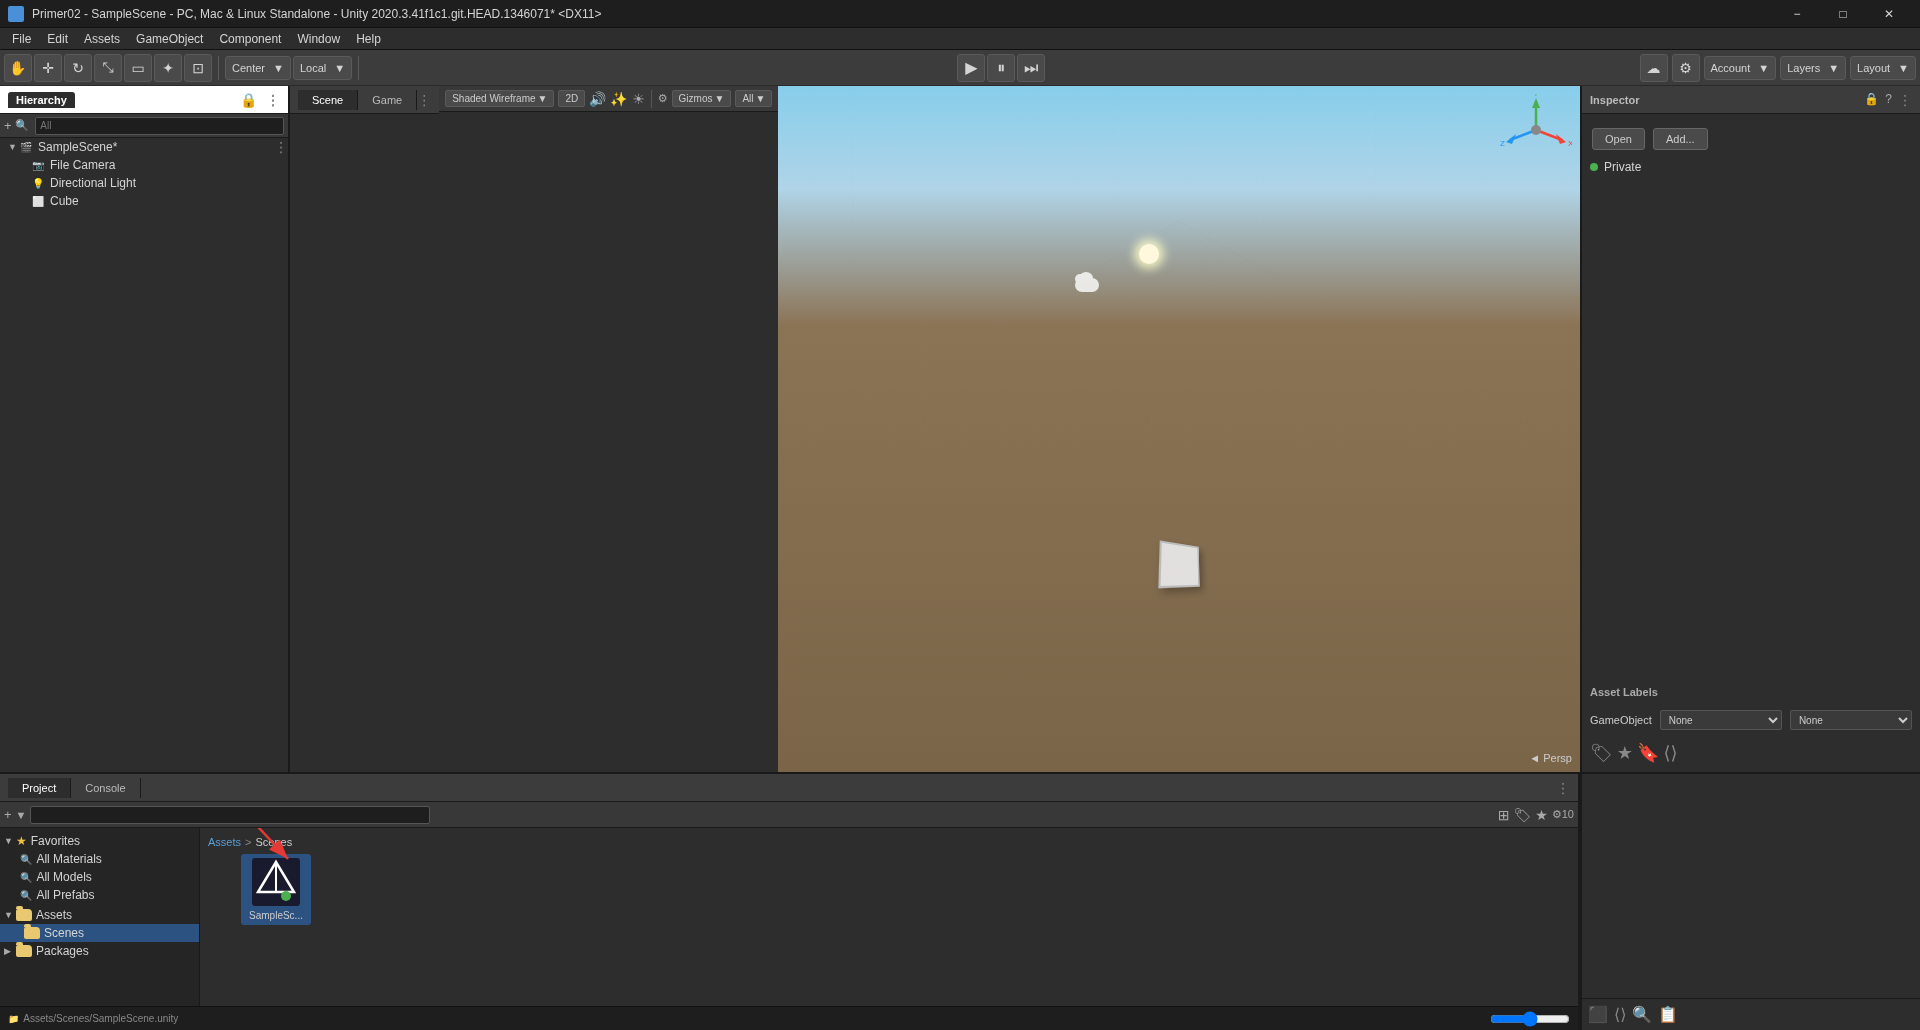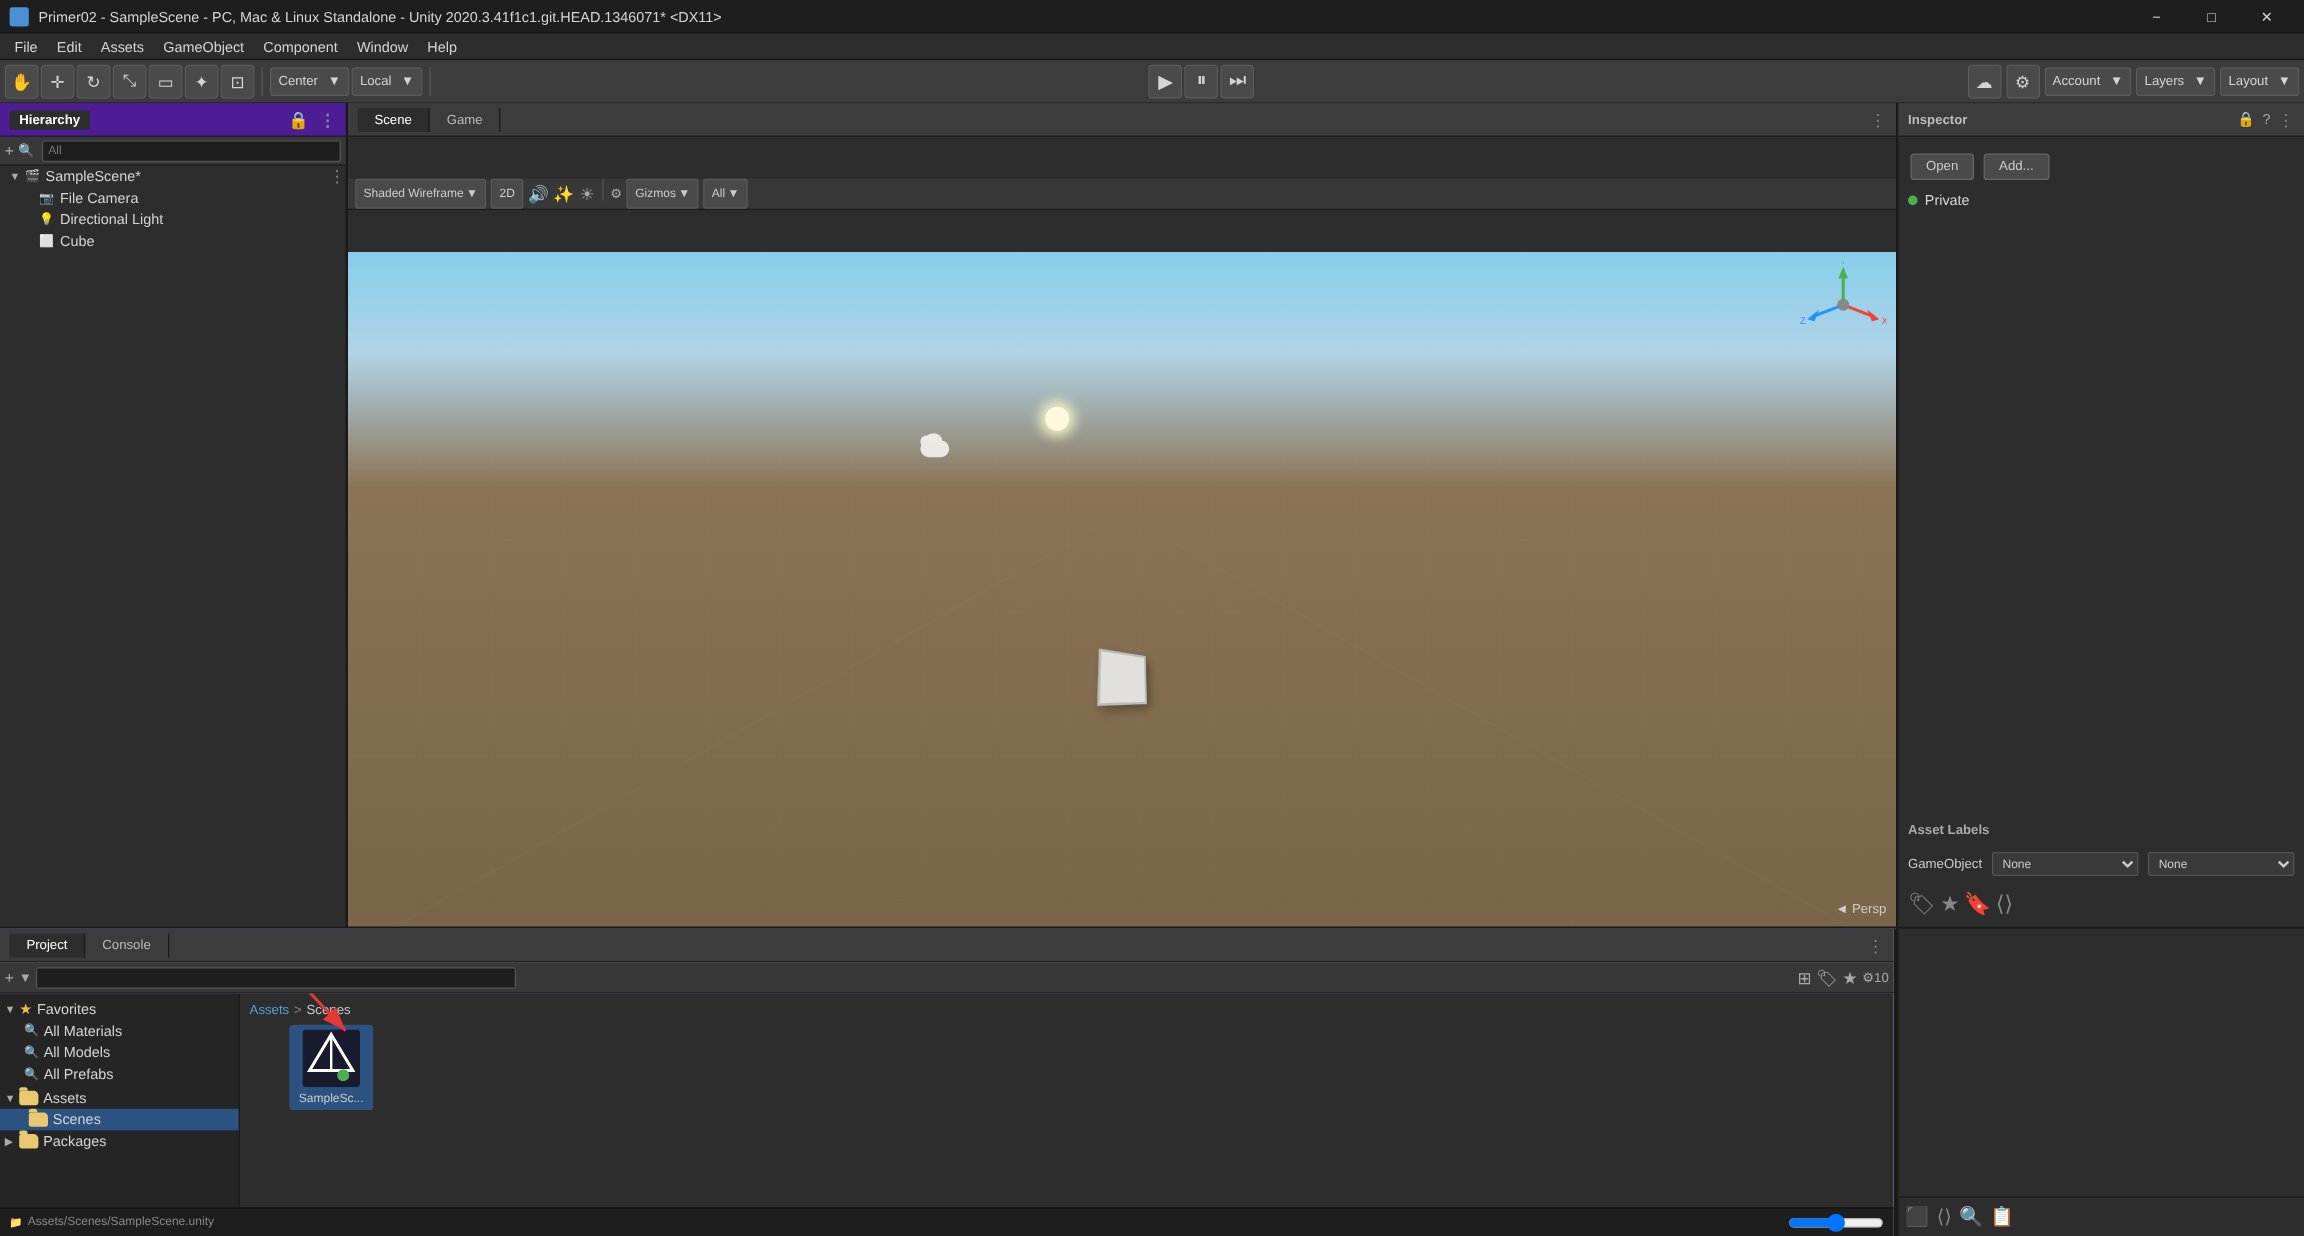--- a/index.html
+++ b/index.html
@@ -135,21 +135,21 @@
     #hierarchy-panel {
       width: 290px;
       background: #2d2d2d;
       border-right: 2px solid #1a1a1a;
       display: flex;
       flex-direction: column;
       flex-shrink: 0;
     }
     .panel-header {
       height: 28px;
-      background: #4c1d95;
+      background: #ffffff;
       display: flex;
       align-items: center;
       padding: 0 8px;
       gap: 4px;
       border-bottom: 1px solid #1a1a1a;
       font-size: 11px;
       font-weight: bold;
       color: #bbb;
     }
     .panel-tab {
@@ -200,23 +200,21 @@
       width: 14px; height: 14px;
       margin-right: 4px;
       font-size: 10px;
       display: flex; align-items: center; justify-content: center;
     }
 
     
     #scene-view-area {
       flex: 1;
       display: flex;
-      flex-direction: column;
       background: #2d2d2d;
-      gap: 35px;
     }
     #scene-tabs {
       height: 28px;
       background: #3c3c3c;
       display: flex;
       align-items: center;
       padding: 0 8px;
       gap: 0;
       border-bottom: 1px solid #1a1a1a;
     }
@@ -228,20 +226,21 @@
       border-right: 1px solid #1a1a1a;
     }
     .scene-tab.active {
       background: #2d2d2d;
       color: #fff;
     }
     #scene-toolbar {
       height: 26px;
       background: #383838;
       display: flex;
+      align-items: center;
       padding: 0 6px;
       gap: 4px;
       border-bottom: 1px solid #1a1a1a;
       font-size: 11px;
     }
     .scene-toolbar-item {
       padding: 2px 6px;
       background: #4a4a4a;
       border: 1px solid #5a5a5a;
       border-radius: 2px;

